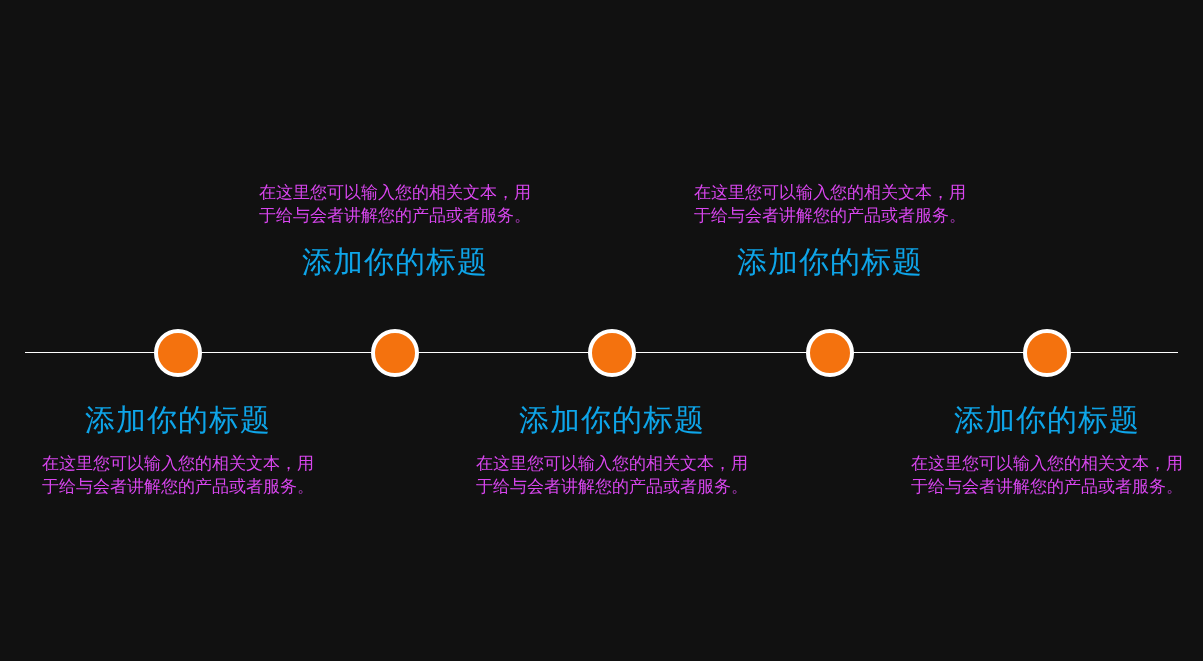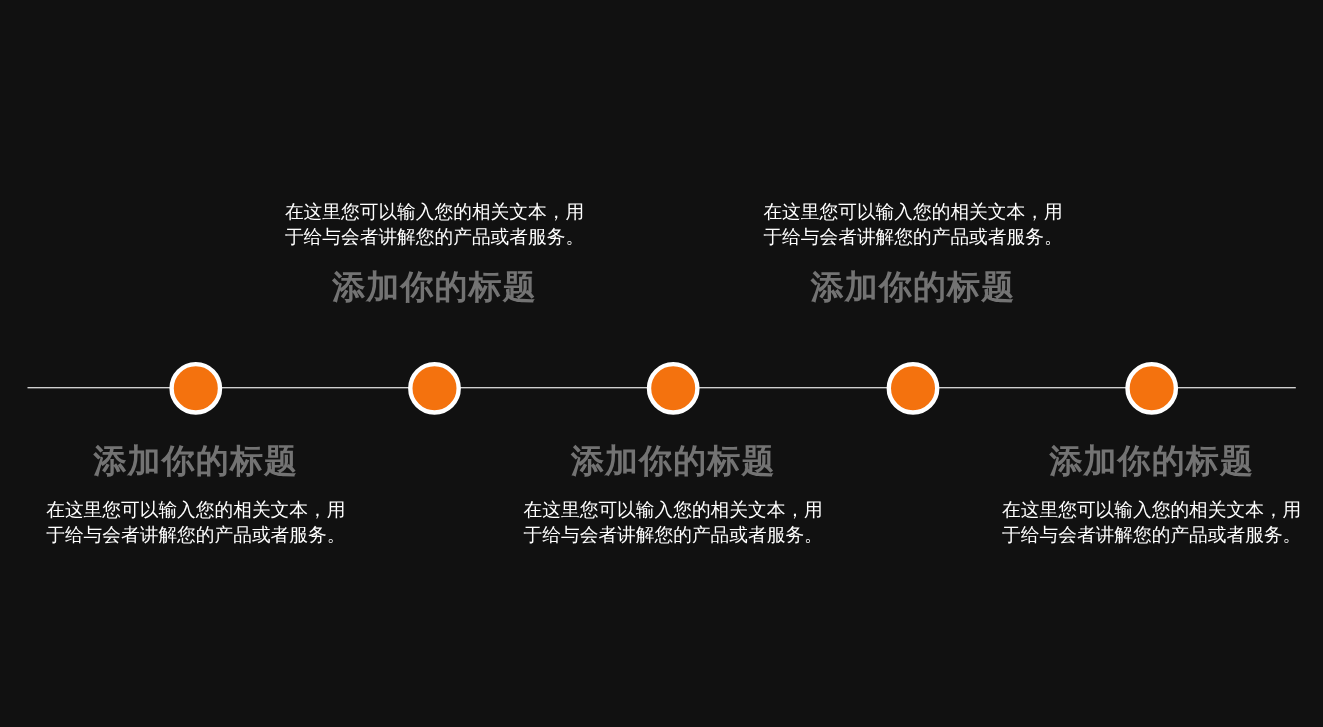--- a/index.html
+++ b/index.html
@@ -47,30 +47,30 @@
 
   
   .block {
     position: absolute;
     width: 272px;
     margin-left: -136px;
     text-align: center;
   }
   .block-title {
     font-size: 30px;
-    font-weight: bold;
-    color: #737373;
+    font-weight: normal;
+    color: #0ea5e9;
     line-height: 1.3;
     letter-spacing: 1px;
     white-space: nowrap;
   }
   .block-body {
     font-size: 17px;
     font-weight: normal;
-    color: #ffffff;
+    color: #d946ef;
     line-height: 1.35;
   }
 
   
   .block-above .block-body { margin-bottom: 14px; }
   
   .block-below .block-body { margin-top: 14px; }
 </style>
 </head>
 <body>

